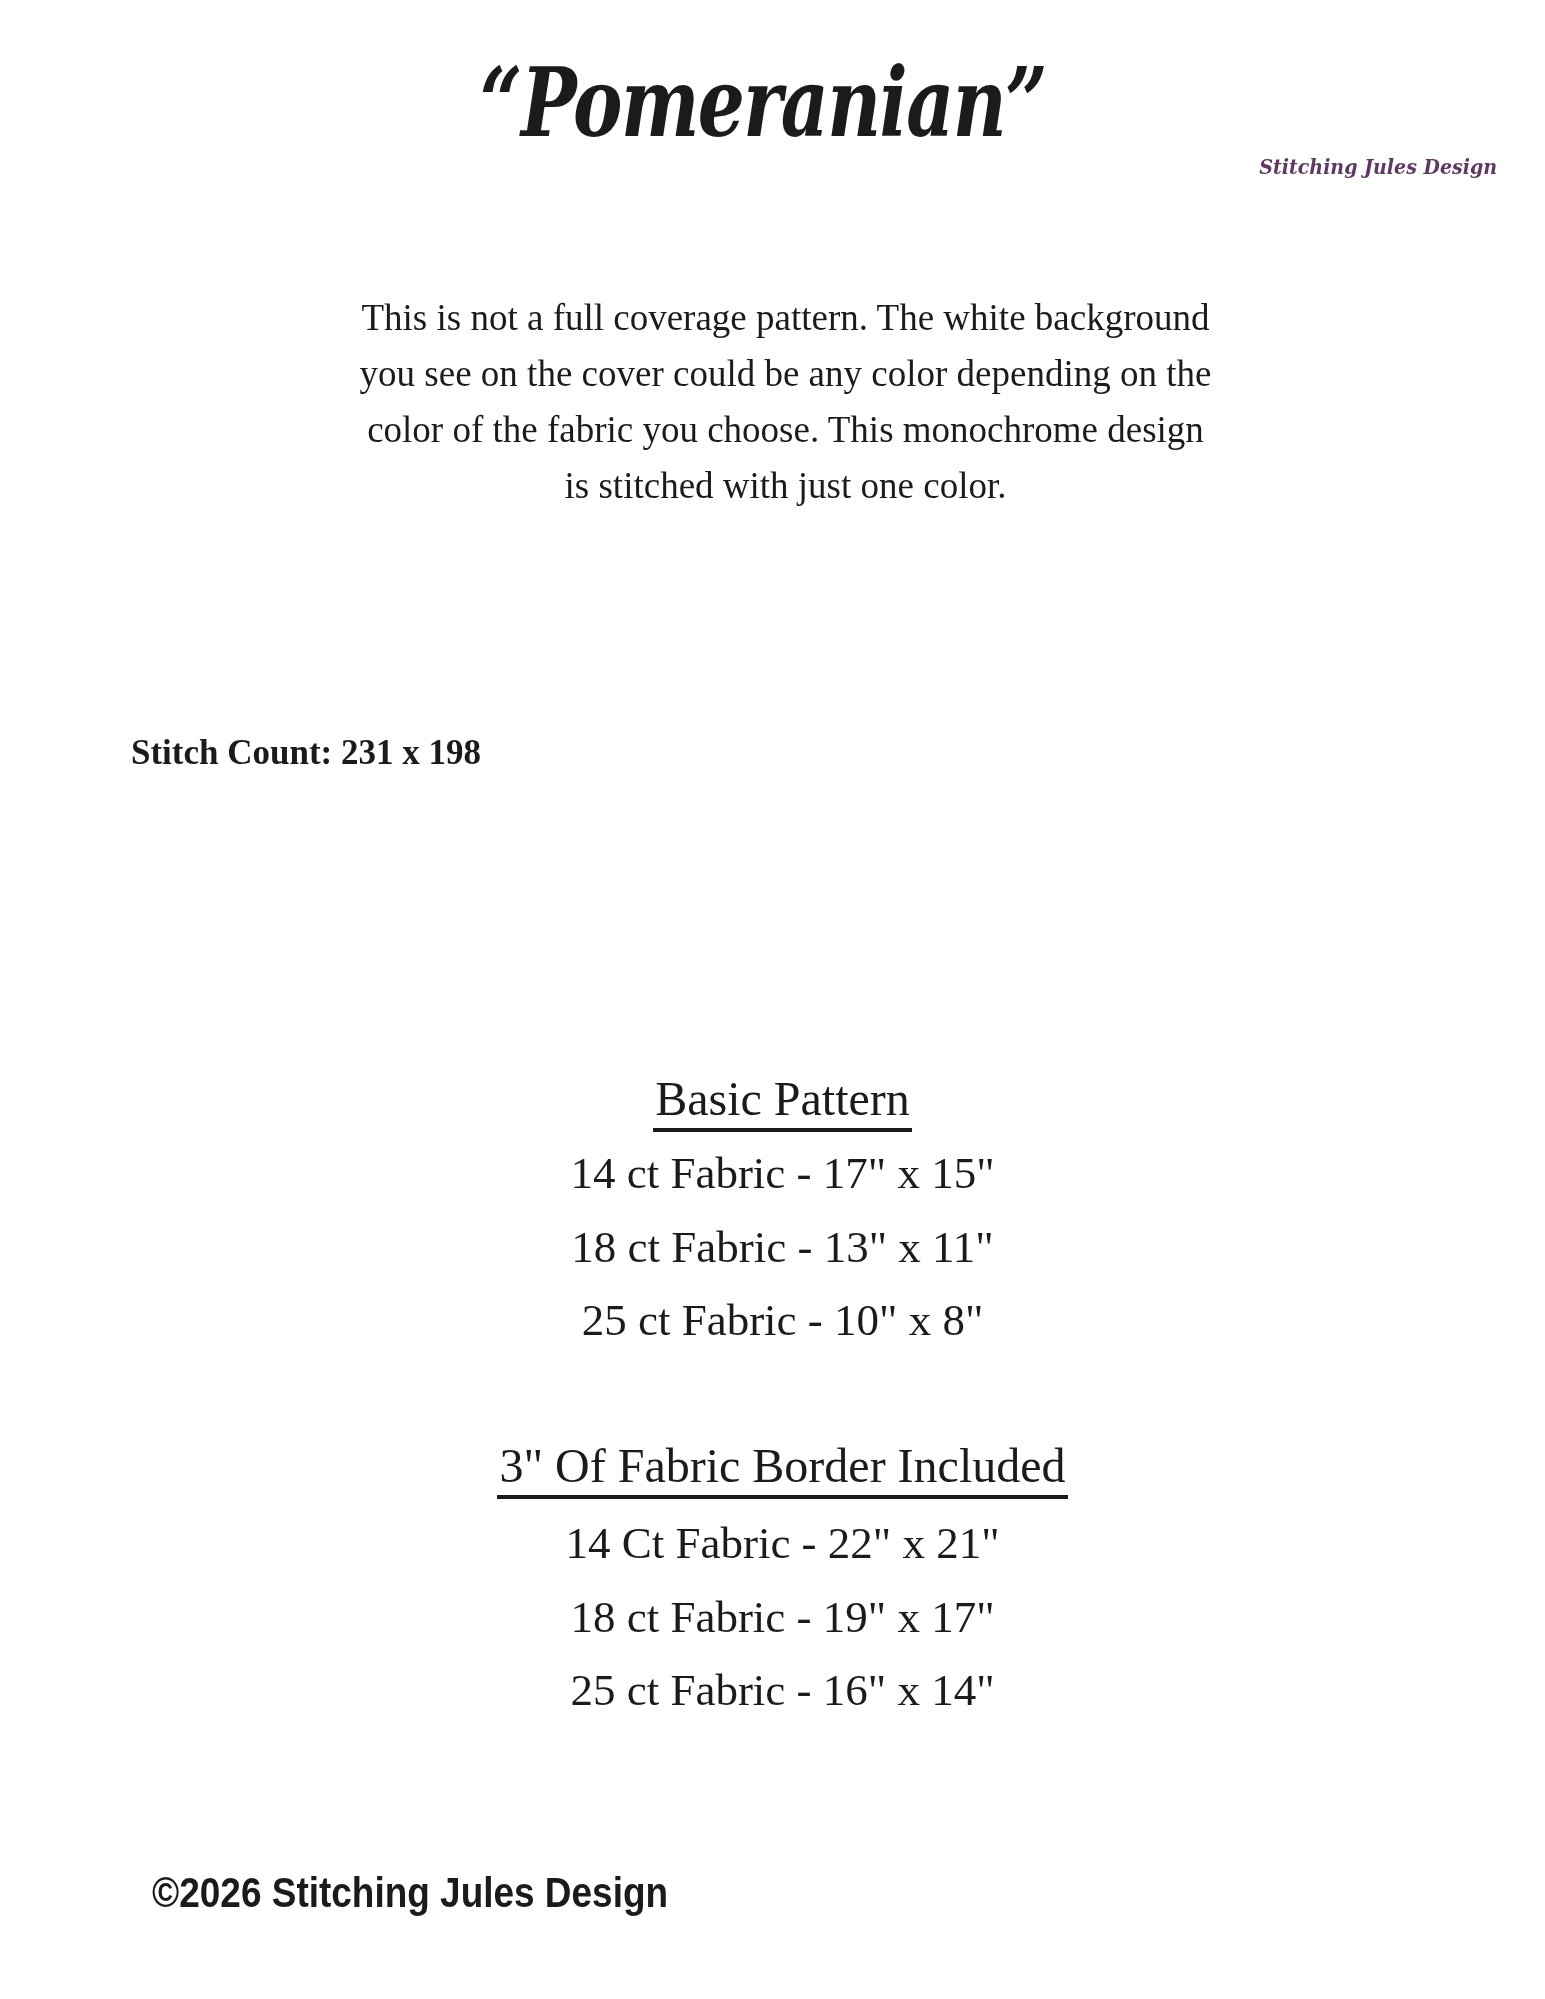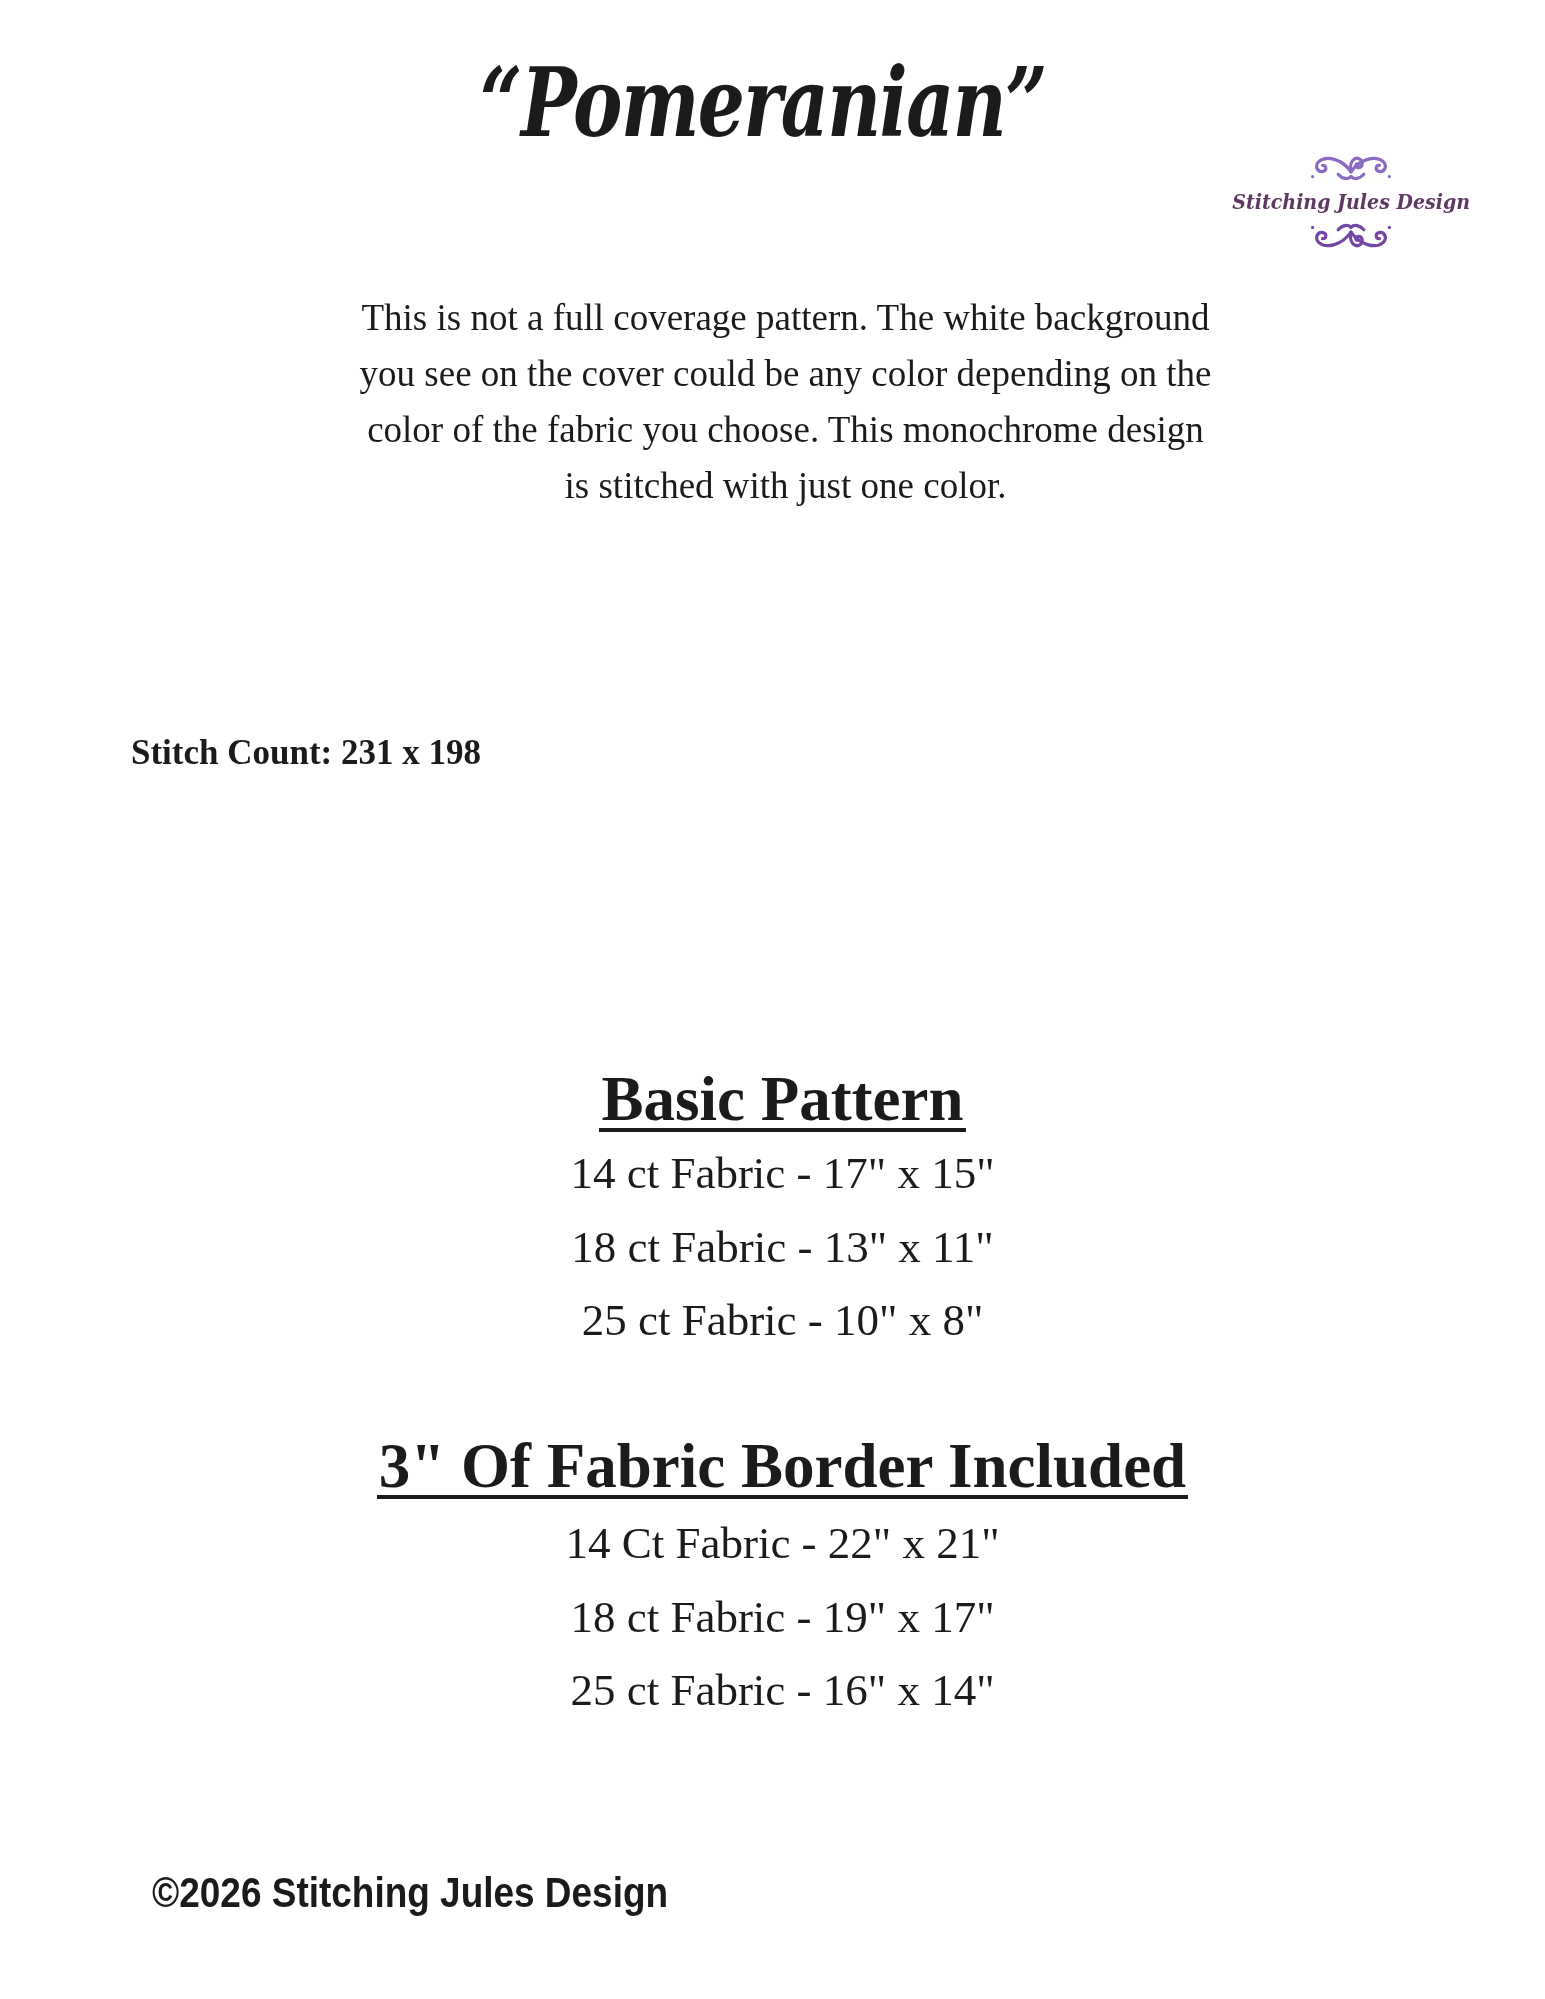--- a/index.html
+++ b/index.html
@@ -28,21 +28,21 @@
     font-family:"DejaVu Serif",serif;
     font-style:italic;font-weight:600;
     font-size:95px;line-height:150px;
     letter-spacing:-2px;
     transform:scaleX(.78);
     white-space:nowrap;
   }
   
   .logo{
     position:absolute;left:1253px;top:146px;width:196px;
-    display:flex;flex-direction:column;align-items:center;
+    display:flex;flex-direction:row;align-items:center;
   }
   .logo .fl{width:88px;height:42px;display:block;}
   .fl-top{color:var(--flourish-top);}
   .fl-bottom{color:var(--flourish-bottom);transform:scaleY(-1);}
   .logo-text{
     font-family:"DejaVu Serif",serif;
     font-style:italic;font-weight:bold;
     font-size:20px;line-height:28px;
     color:var(--logo-text);
     white-space:nowrap;transform:scaleX(.95);
@@ -64,21 +64,21 @@
     position:absolute;left:745px;top:718px;
     font-size:44px;line-height:70px;font-weight:bold;
     white-space:pre-line;
   }
   
   .centered{
     position:absolute;left:20px;width:1525px;text-align:center;
   }
   .section-heading{
     display:inline-block;
-    font-size:63px;font-weight:bold;line-height:50px;
+    font-size:48px;font-weight:normal;line-height:50px;
     padding:0 2px 4px 2px;
     border-bottom:4px solid var(--text);
     white-space:nowrap;
   }
   .basic-heading-row{top:1074px;}
   .basic-items{top:1137px;}
   .border-heading-row{top:1441px;}
   .border-items{top:1507px;}
   .item{font-size:45px;line-height:73.5px;white-space:nowrap;}
   

